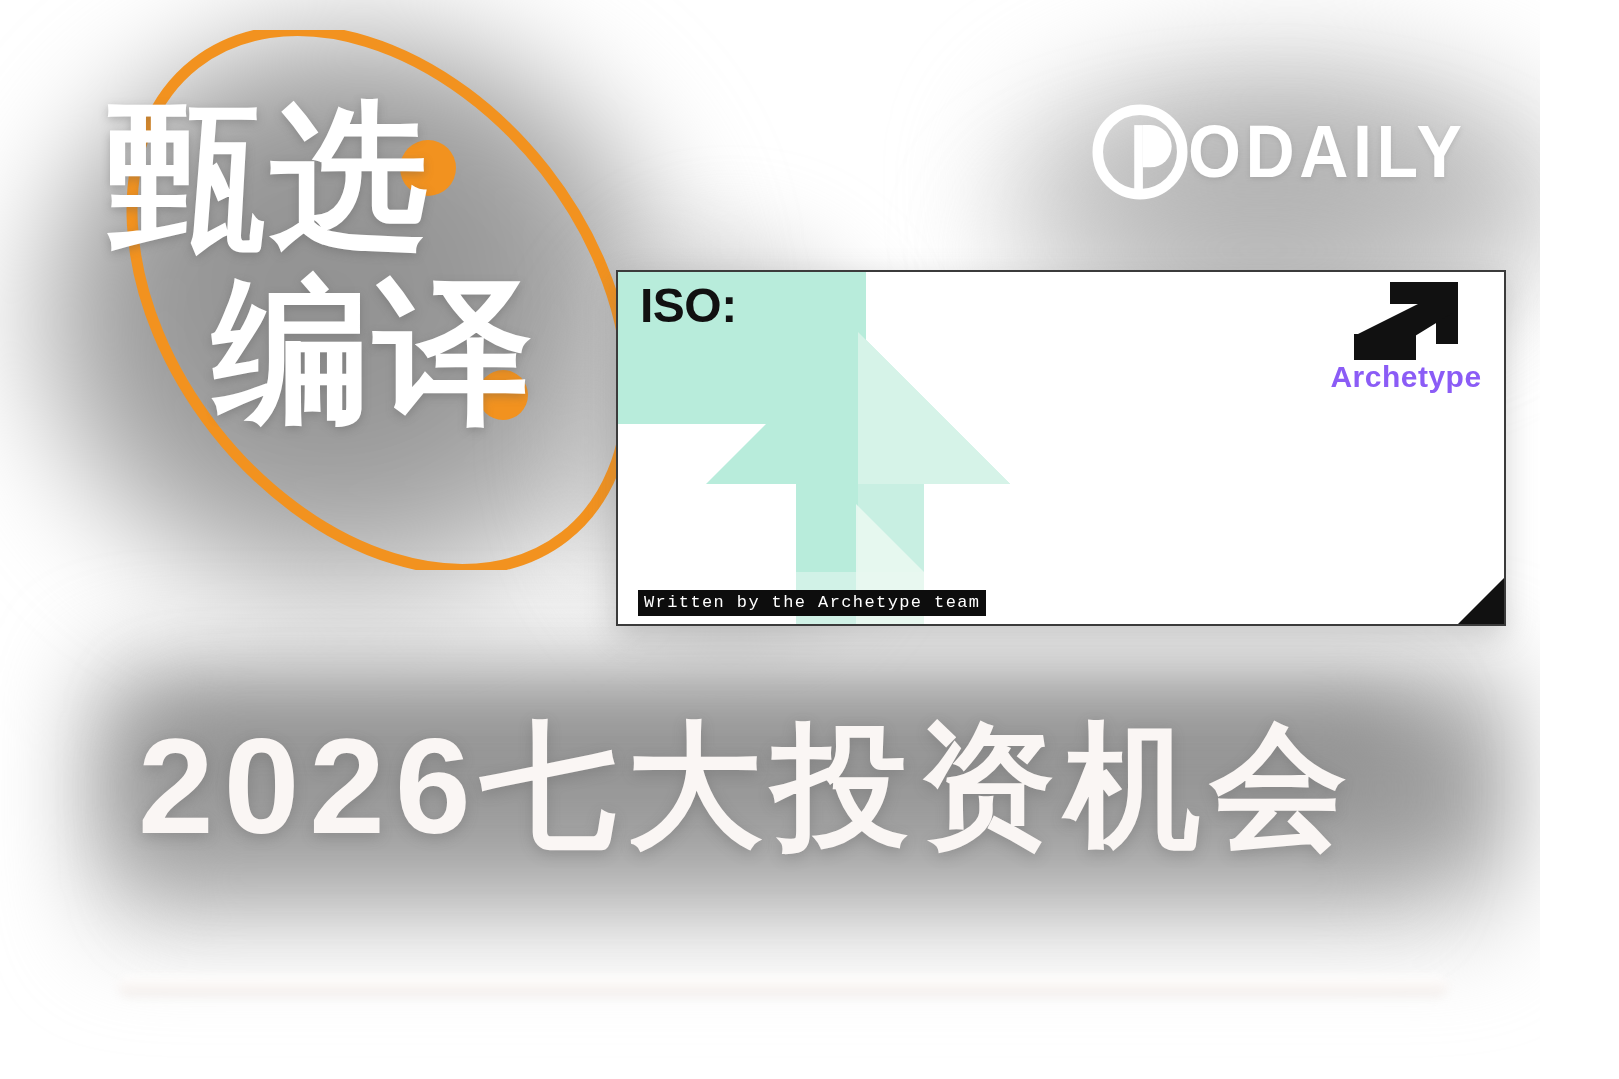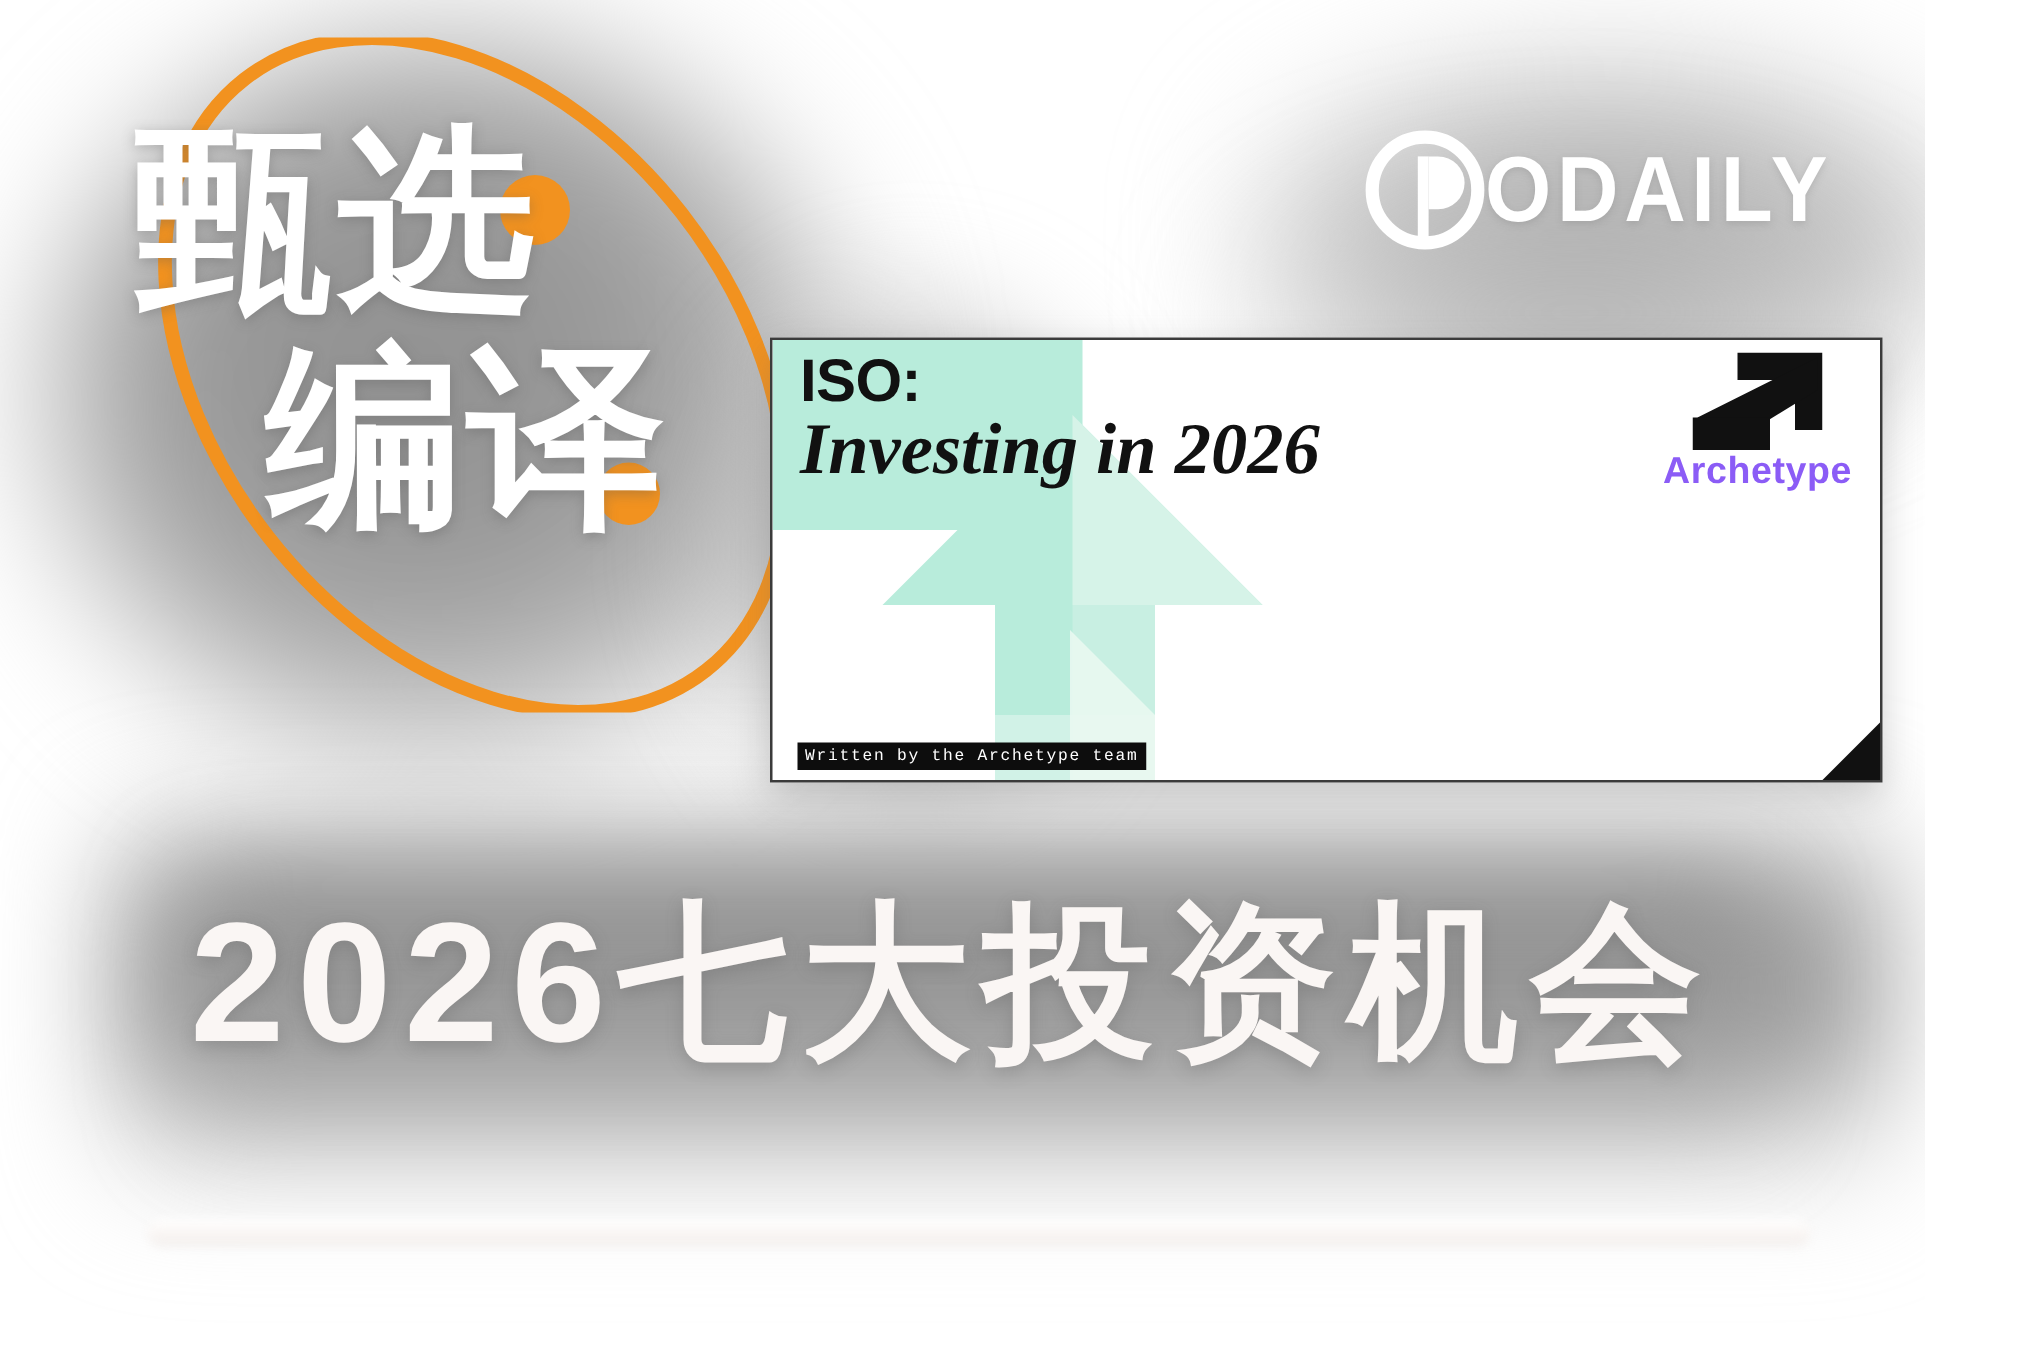--- a/index.html
+++ b/index.html
@@ -200,40 +200,39 @@
     z-index: 4;
   }
   .byline {
     position: absolute;
     left: 20px;
     bottom: 8px;
     z-index: 5;
     background: #0d0d0d;
     color: #ffffff;
     font-family: "Liberation Mono", "DejaVu Sans Mono", monospace;
-    font-size: 13px;
+    font-size: 17px;
     letter-spacing: 1.4px;
     padding: 3px 6px 4px 6px;
     white-space: nowrap;
   }
 
   
   .headline {
     position: absolute;
     left: 138px;
     top: 718px;
     font-family: "Liberation Sans", "DejaVu Sans", sans-serif;
     font-weight: 700;
     font-size: 136px;
     line-height: 1;
     color: #faf6f4;
     letter-spacing: 10px;
     white-space: nowrap;
     text-shadow: 0 4px 14px rgba(90,90,90,0.30);
-    margin-left: 14px;
   }
 </style>
 </head>
 <body>
 
 <div class="stage">
 
   <div class="bg-layer">
     <div class="blob blob-top-left"></div>
     <div class="blob blob-top-right"></div>
@@ -284,21 +283,20 @@
 
         <polygon points="240,212 306,212 306,352 240,352" fill="#d6f3e8" opacity="0.55"></polygon>
 
         <polygon points="178,300 306,300 306,352 178,352" fill="#ffffff" opacity="0.35"></polygon>
         <polygon points="238,232 306,300 306,352 238,352" fill="#e9f8f1" opacity="0.9"></polygon>
       </svg>
     </div>
 
     <div class="card-title">
       <div class="t1">ISO:</div>
-      <div class="t2">Investing in 2026</div>
     </div>
 
     <div class="archetype-logo">
       <span>
         <svg class="archetype-arrow" viewBox="0 0 104 78" aria-hidden="true">
           <path d="M40 0 H104 V64 H82 V36 L24 78 V56 H0 V30 H36 L82 0 Z" fill="#111111" opacity="0"></path>
           <polygon points="36,0 104,0 104,62 82,62 82,22 36,22" fill="#111111"></polygon>
           <polygon points="100,4 100,30 22,78 4,52" fill="#111111"></polygon>
           <rect x="0" y="52" width="62" height="26" fill="#111111"></rect>
         </svg>

